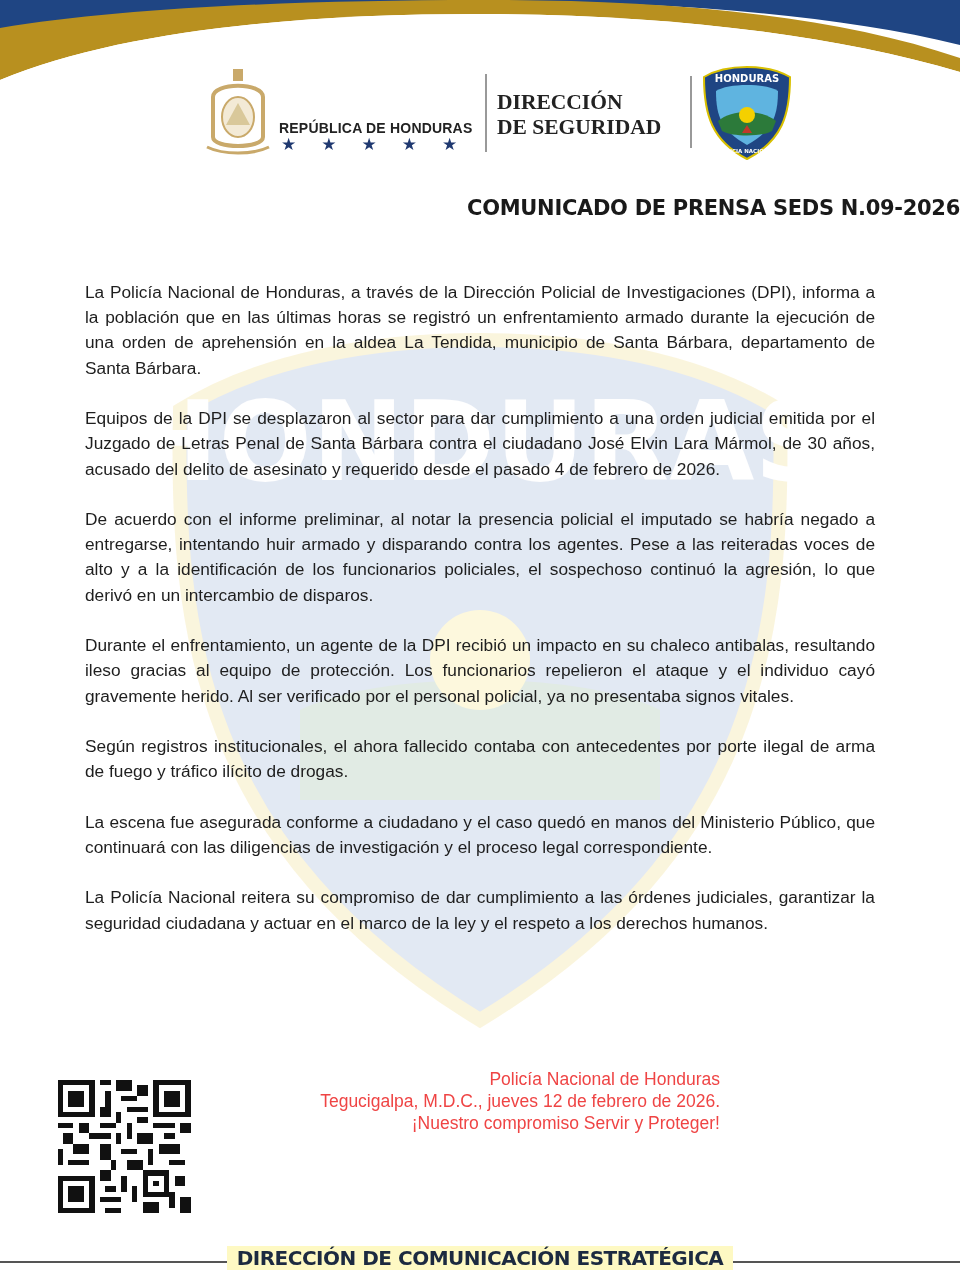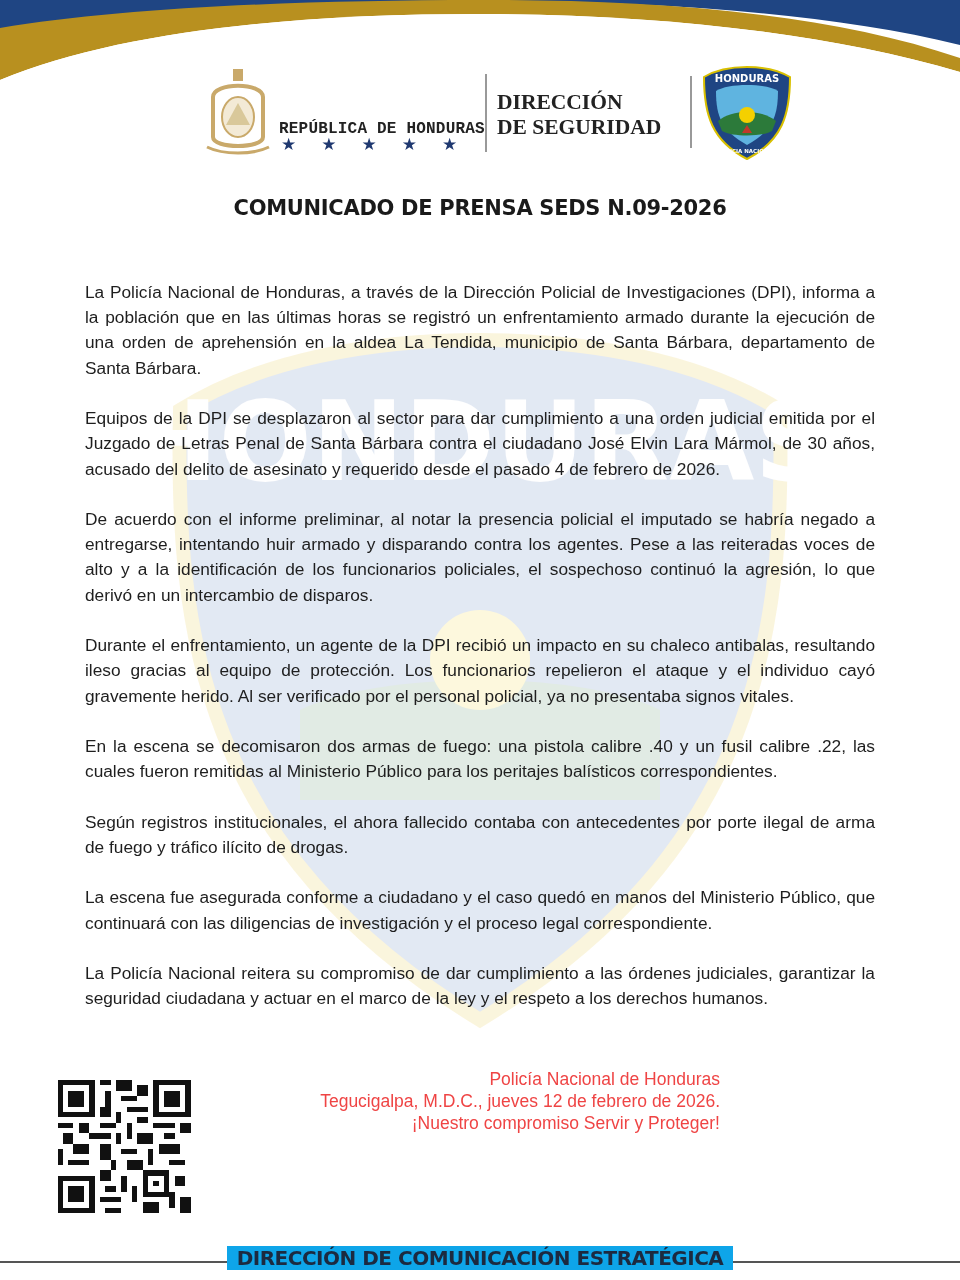--- a/index.html
+++ b/index.html
@@ -4,35 +4,35 @@
 <style>
   html, body { margin:0; padding:0; }
   body { width:960px; height:1280px; background:#ffffff; position:relative; overflow:hidden; font-family:"Liberation Sans", sans-serif; color:#1a1a1a; }
   .top-swoosh { position:absolute; left:0; top:0; width:960px; height:110px; }
   .watermark { position:absolute; left:160px; top:330px; width:640px; height:700px; opacity:0.13; pointer-events:none; }
   .header { position:absolute; left:0; top:62px; width:960px; height:100px; }
   .coat { position:absolute; left:203px; top:5px; width:70px; height:90px; }
   .gob-title { position:absolute; left:279px; top:32px; font-family:"Liberation Serif", serif; font-weight:bold; color:#222; }
   .gob-big { font-size:27px; letter-spacing:0px; }
   .gob-small { font-size:13px; }
-  .gob-sub { position:absolute; left:279px; top:58px; font-family:Liberation Mono, monospace; font-weight:bold; font-size:16px; color:#222; letter-spacing:0.2px; white-space:nowrap; }
+  .gob-sub { position:absolute; left:279px; top:58px; font-family:Liberation Sans, sans-serif; font-weight:bold; font-size:14px; color:#222; letter-spacing:0.2px; white-space:nowrap; }
   .stars { position:absolute; left:281px; top:72px; font-size:17px; color:#1f3870; letter-spacing:25px; white-space:nowrap; }
   .vdivider { position:absolute; width:1.5px; background:#999; }
   .secretaria { position:absolute; left:497px; top:28px; font-family:"Liberation Serif", serif; font-weight:bold; font-size:21.5px; line-height:25px; color:#222; }
   .badge { position:absolute; left:702px; top:3px; width:90px; height:96px; }
-  .doc-title { position:absolute; left:0; top:196px; width:960px; text-align:center; font-family:"DejaVu Sans", sans-serif; font-weight:bold; font-size:21px; color:#1a1a1a; letter-spacing:-0.3px; }
+  .doc-title { position:absolute; left:0; top:196px; width:960px; text-align:right; font-family:"DejaVu Sans", sans-serif; font-weight:bold; font-size:21px; color:#1a1a1a; letter-spacing:-0.3px; }
   .body-text { position:absolute; left:85px; top:280px; width:790px; font-family:"Liberation Sans", sans-serif; font-size:17.3px; line-height:25.2px; color:#1e1e1e; }
   .body-text p { margin:0 0 25.3px 0; text-align:justify; }
   .sig { position:absolute; left:240px; top:1068px; width:480px; text-align:right; font-family:"Liberation Sans", sans-serif; font-size:17.5px; line-height:22px; color:#ef4444; }
   .sig .motto { font-weight:normal; }
   .qr { position:absolute; left:57px; top:1080px; width:134px; height:133px; }
   .footer { position:absolute; left:0; top:1246px; width:960px; height:30px; }
   .footer-line { position:absolute; top:15px; height:2px; background:#555; }
   .footer-text { position:absolute; left:0; width:960px; top:0; text-align:center; font-family:"DejaVu Sans", sans-serif; font-weight:bold; font-size:20px; color:#1c2a40; letter-spacing:-0.5px; }
-  .footer-text span { background:#0ea5e9; padding:0 10px; }
+  .footer-text span { background:#fef9c3; padding:0 10px; }
 </style>
 </head>
 <body>
 
 <svg class="top-swoosh" viewBox="0 0 960 110" preserveAspectRatio="none">
   <path d="M0,0 L960,0 L960,45 C820,10 620,0 480,2 C300,4 120,30 0,70 Z" fill="#1f4583"></path>
   <path d="M0,28 C120,8 300,0 480,0 C640,0 820,10 960,58 L960,72 C820,30 640,14 480,14 C300,14 120,30 0,80 Z" fill="#b8901f"></path>
   <path d="M0,80 C120,30 300,14 480,14 C640,14 820,30 960,72 L960,110 L0,110 Z" fill="#ffffff"></path>
 </svg>
 
@@ -70,21 +70,20 @@
   </svg>
 </div>
 
 <div class="doc-title">COMUNICADO DE PRENSA SEDS N.09-2026</div>
 
 <div class="body-text">
   <p>La Policía Nacional de Honduras, a través de la Dirección Policial de Investigaciones (DPI), informa a la población que en las últimas horas se registró un enfrentamiento armado durante la ejecución de una orden de aprehensión en la aldea La Tendida, municipio de Santa Bárbara, departamento de Santa Bárbara.</p>
   <p>Equipos de la DPI se desplazaron al sector para dar cumplimiento a una orden judicial emitida por el Juzgado de Letras Penal de Santa Bárbara contra el ciudadano José Elvin Lara Mármol, de 30 años, acusado del delito de asesinato y requerido desde el pasado 4 de febrero de 2026.</p>
   <p>De acuerdo con el informe preliminar, al notar la presencia policial el imputado se habría negado a entregarse, intentando huir armado y disparando contra los agentes. Pese a las reiteradas voces de alto y a la identificación de los funcionarios policiales, el sospechoso continuó la agresión, lo que derivó en un intercambio de disparos.</p>
   <p>Durante el enfrentamiento, un agente de la DPI recibió un impacto en su chaleco antibalas, resultando ileso gracias al equipo de protección. Los funcionarios repelieron el ataque y el individuo cayó gravemente herido. Al ser verificado por el personal policial, ya no presentaba signos vitales.</p>
-  <p>En la escena se decomisaron dos armas de fuego: una pistola calibre .40 y un fusil calibre .22, las cuales fueron remitidas al Ministerio Público para los peritajes balísticos correspondientes.</p>
   <p>Según registros institucionales, el ahora fallecido contaba con antecedentes por porte ilegal de arma de fuego y tráfico ilícito de drogas.</p>
   <p>La escena fue asegurada conforme a ciudadano y el caso quedó en manos del Ministerio Público, que continuará con las diligencias de investigación y el proceso legal correspondiente.</p>
   <p>La Policía Nacional reitera su compromiso de dar cumplimiento a las órdenes judiciales, garantizar la seguridad ciudadana y actuar en el marco de la ley y el respeto a los derechos humanos.</p>
 </div>
 
 <svg class="qr" viewBox="0 0 25 25" shape-rendering="crispEdges">
   <rect width="25" height="25" fill="#fff"></rect>
   <g fill="#111">
     <rect x="0" y="0" width="7" height="7"></rect>
       <rect x="1" y="1" width="5" height="5" fill="#fff"></rect>

